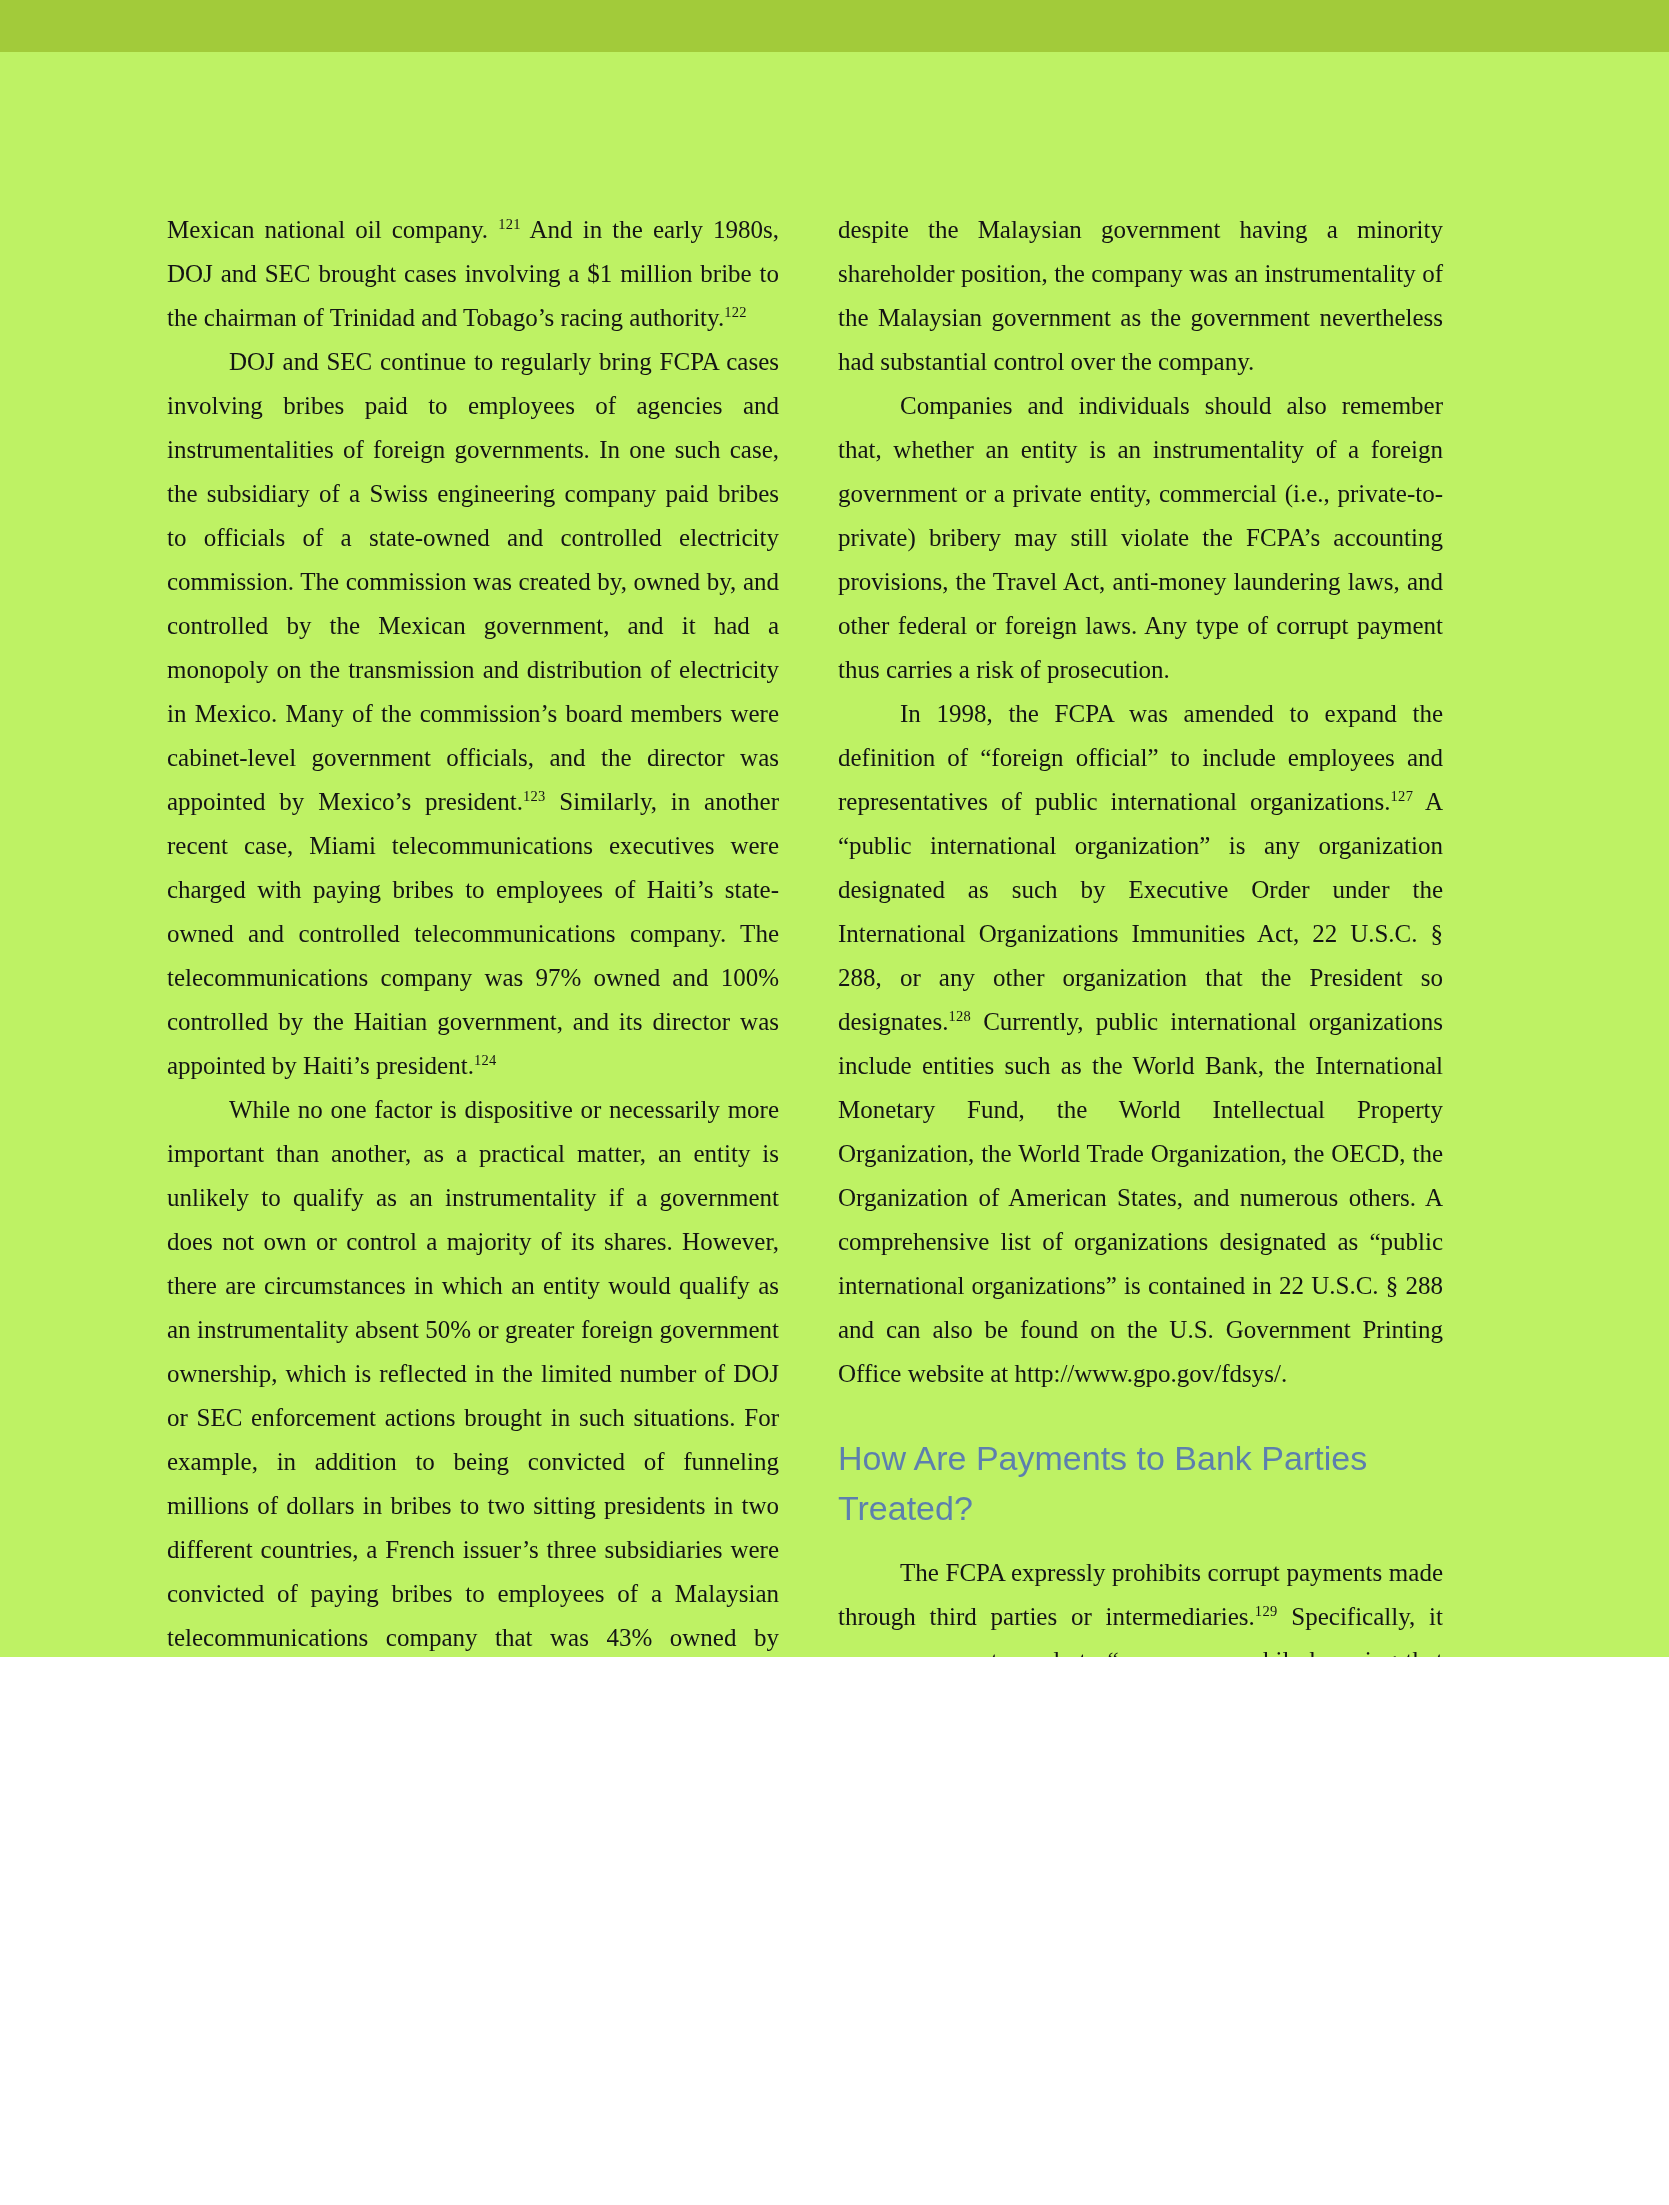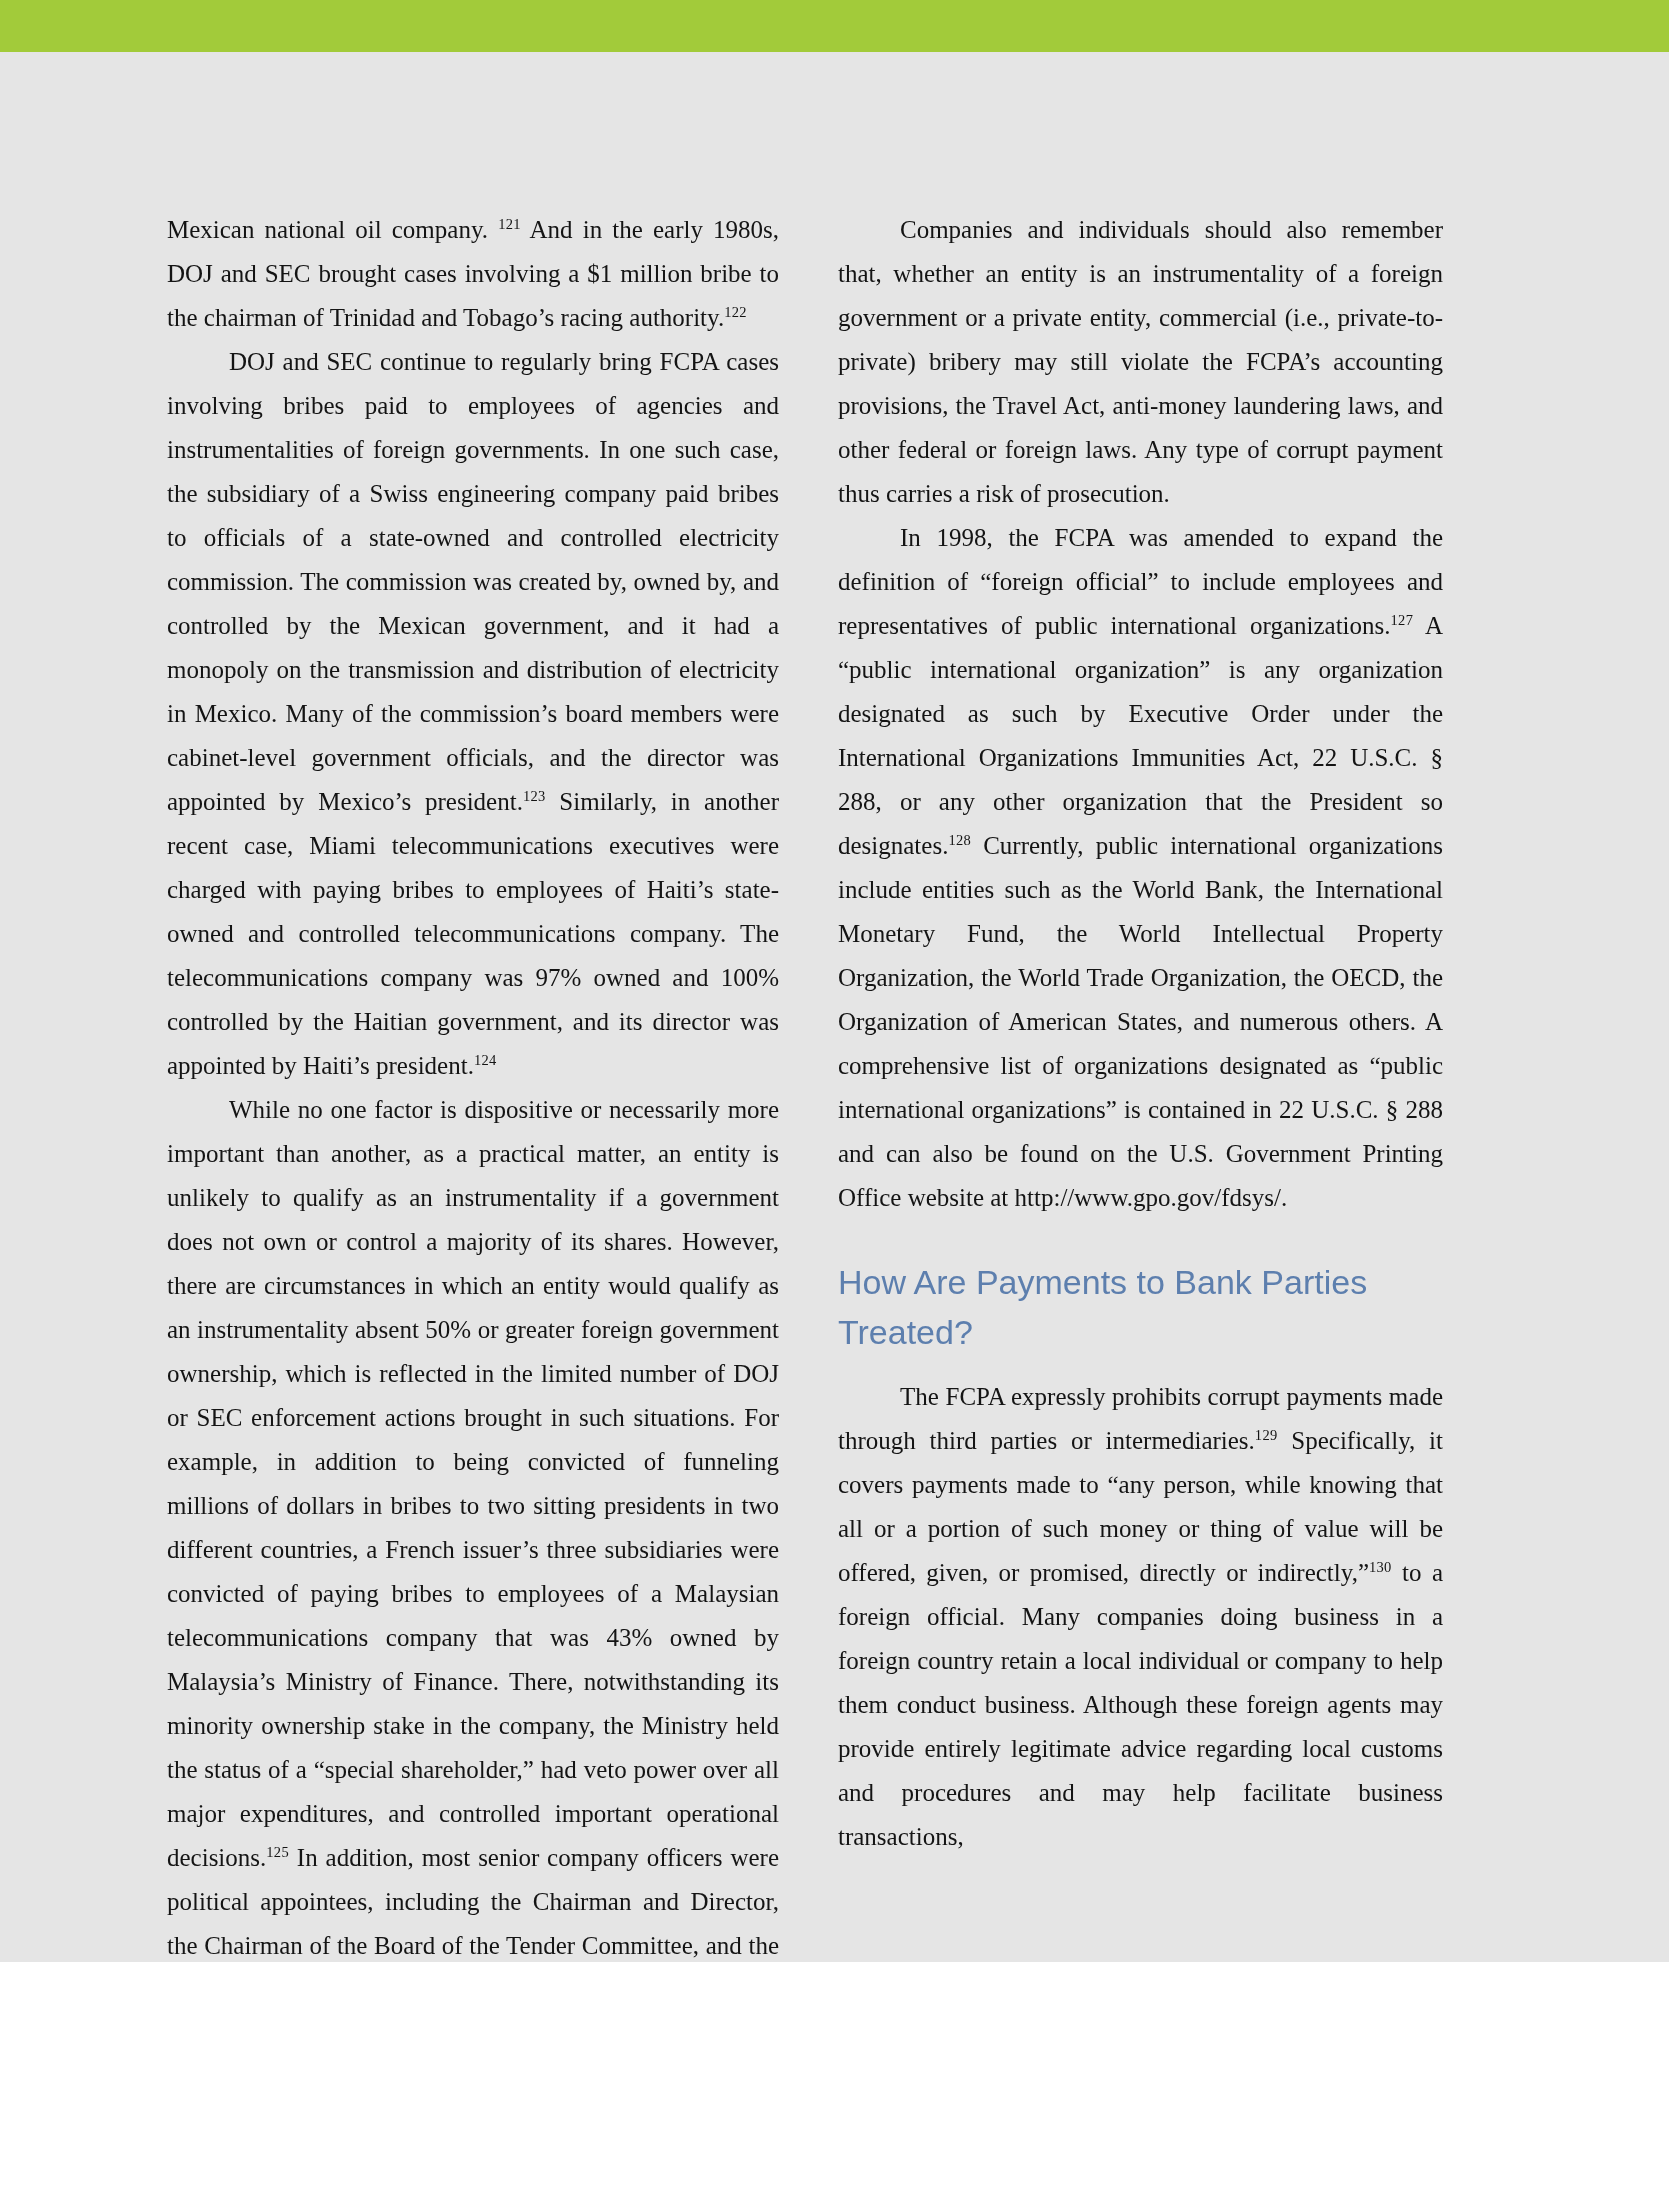--- a/index.html
+++ b/index.html
@@ -3,22 +3,22 @@
 <meta charset="utf-8">
 <style>
   html, body {
     margin: 0;
     padding: 0;
     background: #ffffff;
   }
   .page {
     position: relative;
     width: 1669px;
-    height: 1962px;
-    background: #e5e5e5;
+    height: 1657px;
+    background: #bef264;
     overflow: hidden;
     font-family: "Liberation Serif", serif;
     color: #141414;
   }
   .accent-bar {
     position: absolute;
     left: 0;
     width: 1669px;
     background: var(--accent-green, #a2cb3a);
   }
@@ -91,20 +91,21 @@
 
 <div class="page">
   <div class="accent-bar top"></div>
 
   <div class="column left">
       <p>Mexican national oil company. <sup>121</sup> And in the early 1980s, DOJ and SEC brought cases involving a $1 million bribe to the chairman of Trinidad and Tobago’s racing authority.<sup>122</sup></p>
       <p class="indent">DOJ and SEC continue to regularly bring FCPA cases involving bribes paid to employees of agencies and instrumentalities of foreign governments. In one such case, the subsidiary of a Swiss engineering company paid bribes to officials of a state-owned and controlled electricity commission. The commission was created by, owned by, and controlled by the Mexican government, and it had a monopoly on the transmission and distribution of electricity in Mexico. Many of the commission’s board members were cabinet-level government officials, and the director was appointed by Mexico’s president.<sup>123</sup> Similarly, in another recent case, Miami telecommunications executives were charged with paying bribes to employees of Haiti’s state-owned and controlled telecommunications company. The telecommunications company was 97% owned and 100% controlled by the Haitian government, and its director was appointed by Haiti’s president.<sup>124</sup></p>
       <p class="indent">While no one factor is dispositive or necessarily more important than another, as a practical matter, an entity is unlikely to qualify as an instrumentality if a government does not own or control a majority of its shares. However, there are circumstances in which an entity would qualify as an instrumentality absent 50% or greater foreign government ownership, which is reflected in the limited number of DOJ or SEC enforcement actions brought in such situations. For example, in addition to being convicted of funneling millions of dollars in bribes to two sitting presidents in two different countries, a French issuer’s three subsidiaries were convicted of paying bribes to employees of a Malaysian telecommunications company that was 43% owned by Malaysia’s Ministry of Finance. There, notwithstanding its minority ownership stake in the company, the Ministry held the status of a “special shareholder,” had veto power over all major expenditures, and controlled important operational decisions.<sup>125</sup> In addition, most senior company officers were political appointees, including the Chairman and Director, the Chairman of the Board of the Tender Committee, and the Executive Director.<sup>126</sup> Thus,</p>
     </div>
   <div class="column right">
+      <p>despite the Malaysian government having a minority shareholder position, the company was an instrumentality of the Malaysian government as the government nevertheless had substantial control over the company.</p>
       <p class="indent">Companies and individuals should also remember that, whether an entity is an instrumentality of a foreign government or a private entity, commercial (i.e., private-to-private) bribery may still violate the FCPA’s accounting provisions, the Travel Act, anti-money laundering laws, and other federal or foreign laws. Any type of corrupt payment thus carries a risk of prosecution.</p>
       <p class="indent">In 1998, the FCPA was amended to expand the definition of “foreign official” to include employees and representatives of public international organizations.<sup>127</sup> A “public international organization” is any organization designated as such by Executive Order under the International Organizations Immunities Act, 22 U.S.C. § 288, or any other organization that the President so designates.<sup>128</sup> Currently, public international organizations include entities such as the World Bank, the International Monetary Fund, the World Intellectual Property Organization, the World Trade Organization, the OECD, the Organization of American States, and numerous others. A comprehensive list of organizations designated as “public international organizations” is contained in 22 U.S.C. § 288 and can also be found on the U.S. Government Printing Office website at http://www.gpo.gov/fdsys/.</p>
       <h2>How Are Payments to Bank Parties Treated?</h2>
       <p class="indent">The FCPA expressly prohibits corrupt payments made through third parties or intermediaries.<sup>129</sup> Specifically, it covers payments made to “any person, while knowing that all or a portion of such money or thing of value will be offered, given, or promised, directly or indirectly,”<sup>130</sup> to a foreign official. Many companies doing business in a foreign country retain a local individual or company to help them conduct business. Although these foreign agents may provide entirely legitimate advice regarding local customs and procedures and may help facilitate business transactions,</p>
     </div>
 
   <div class="page-number">21</div>
 
   <div class="accent-bar bottom"></div>
 

